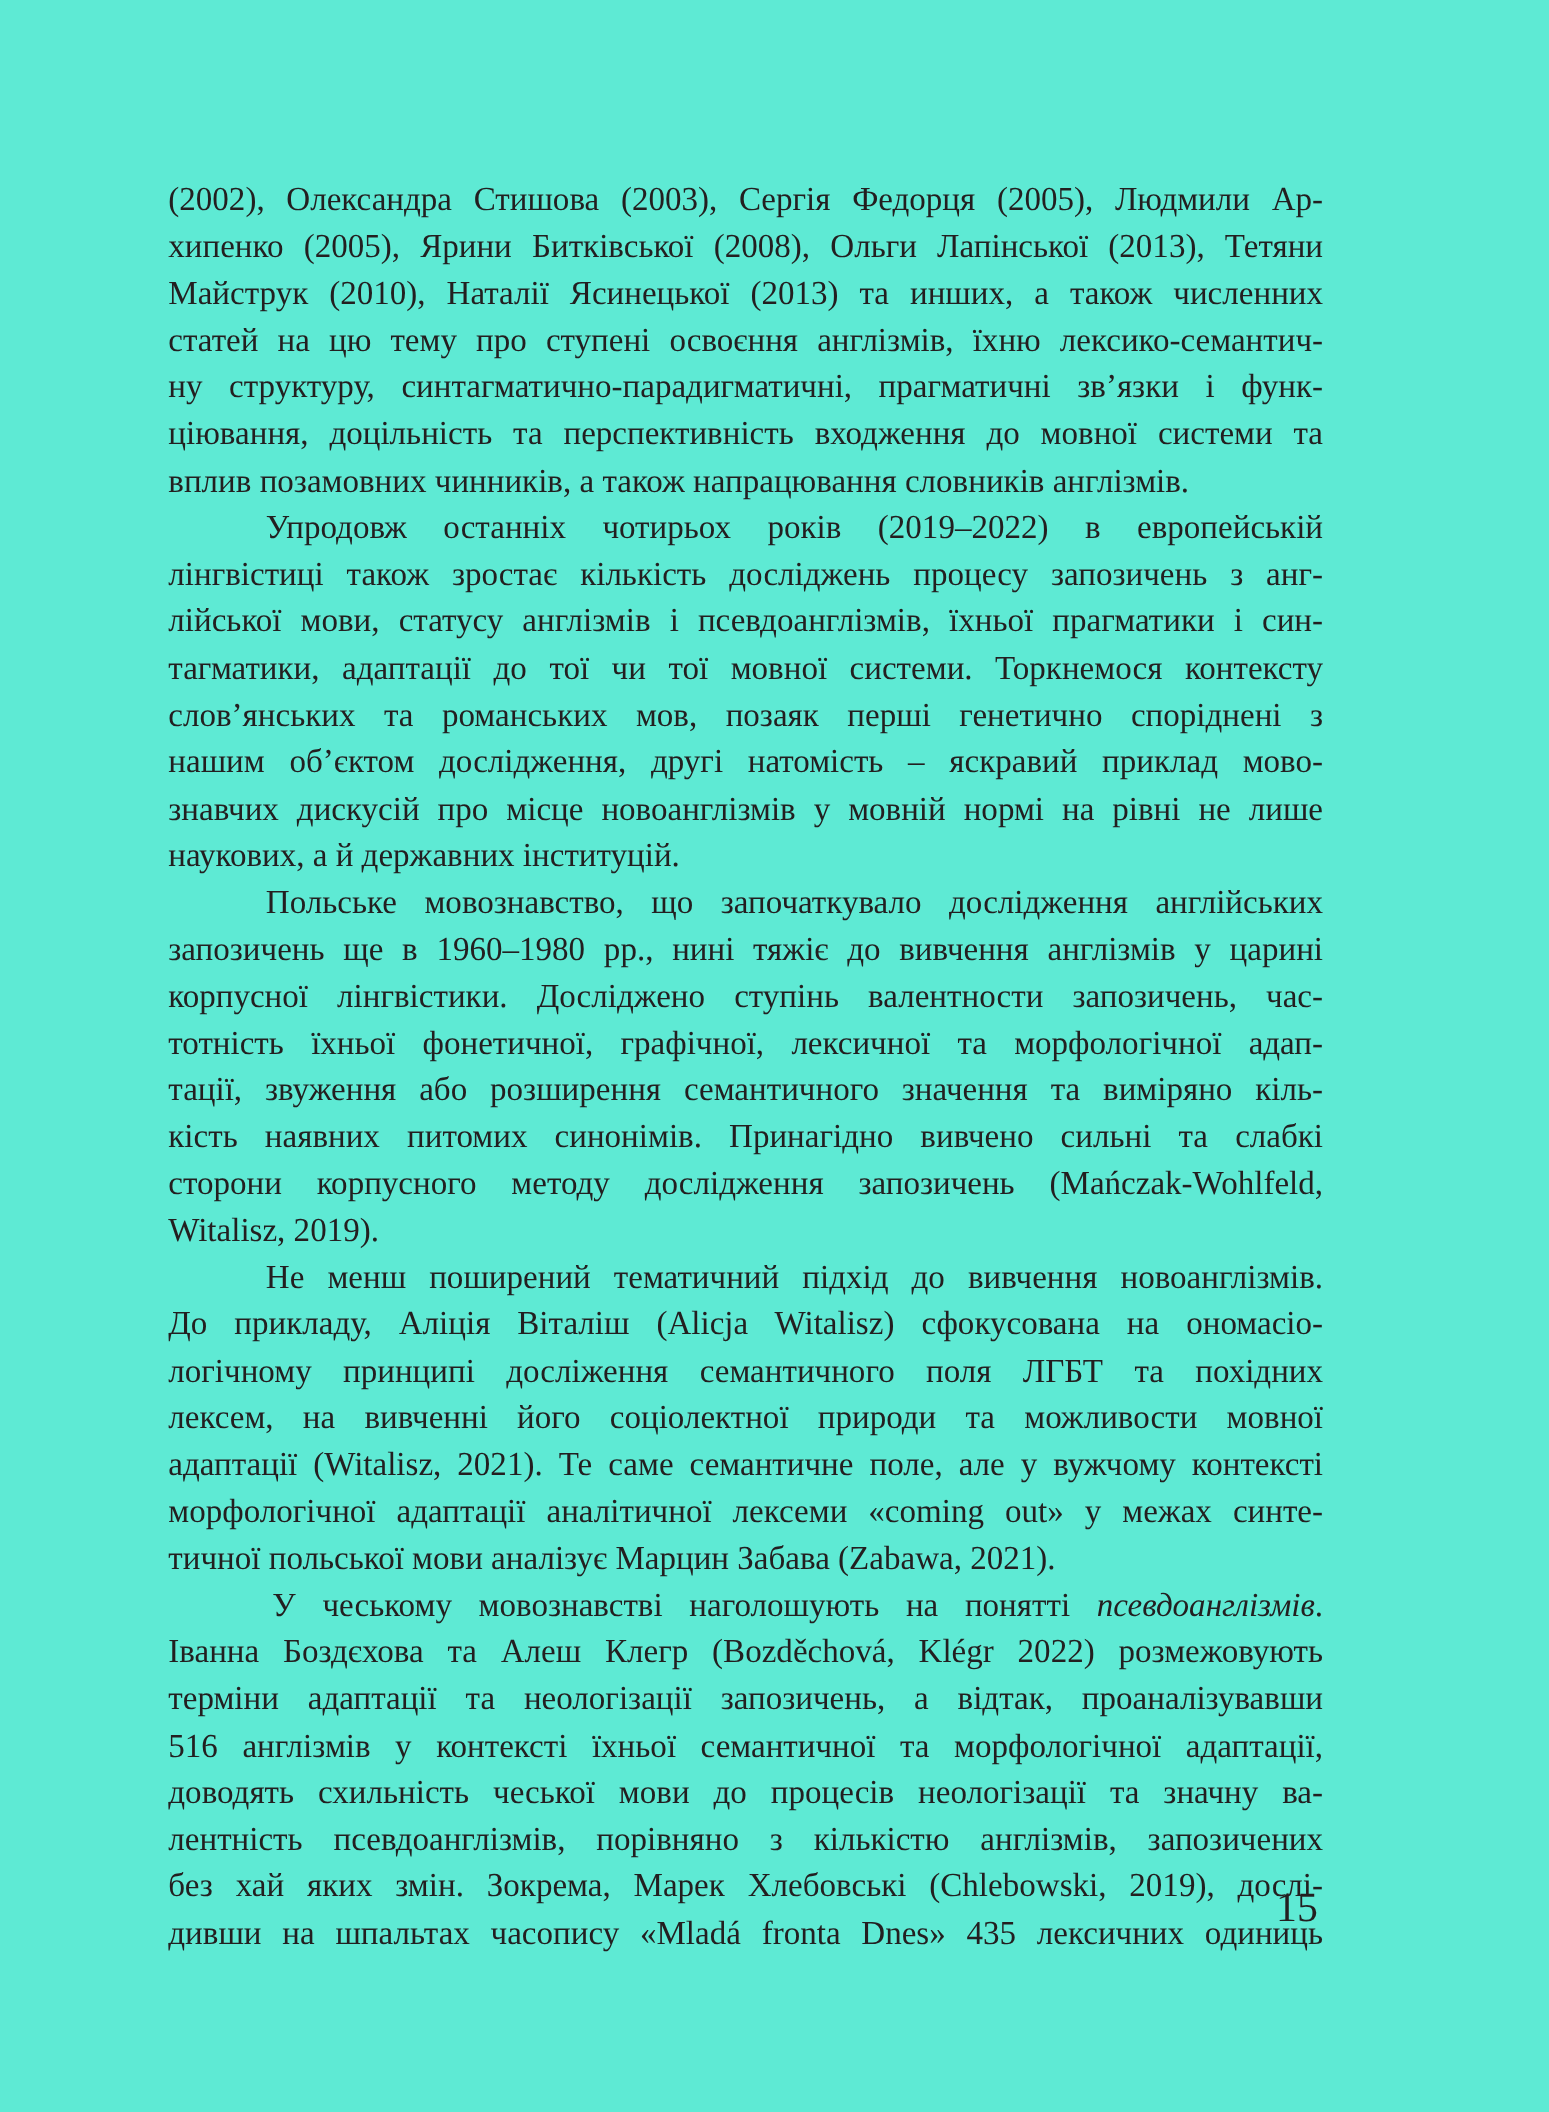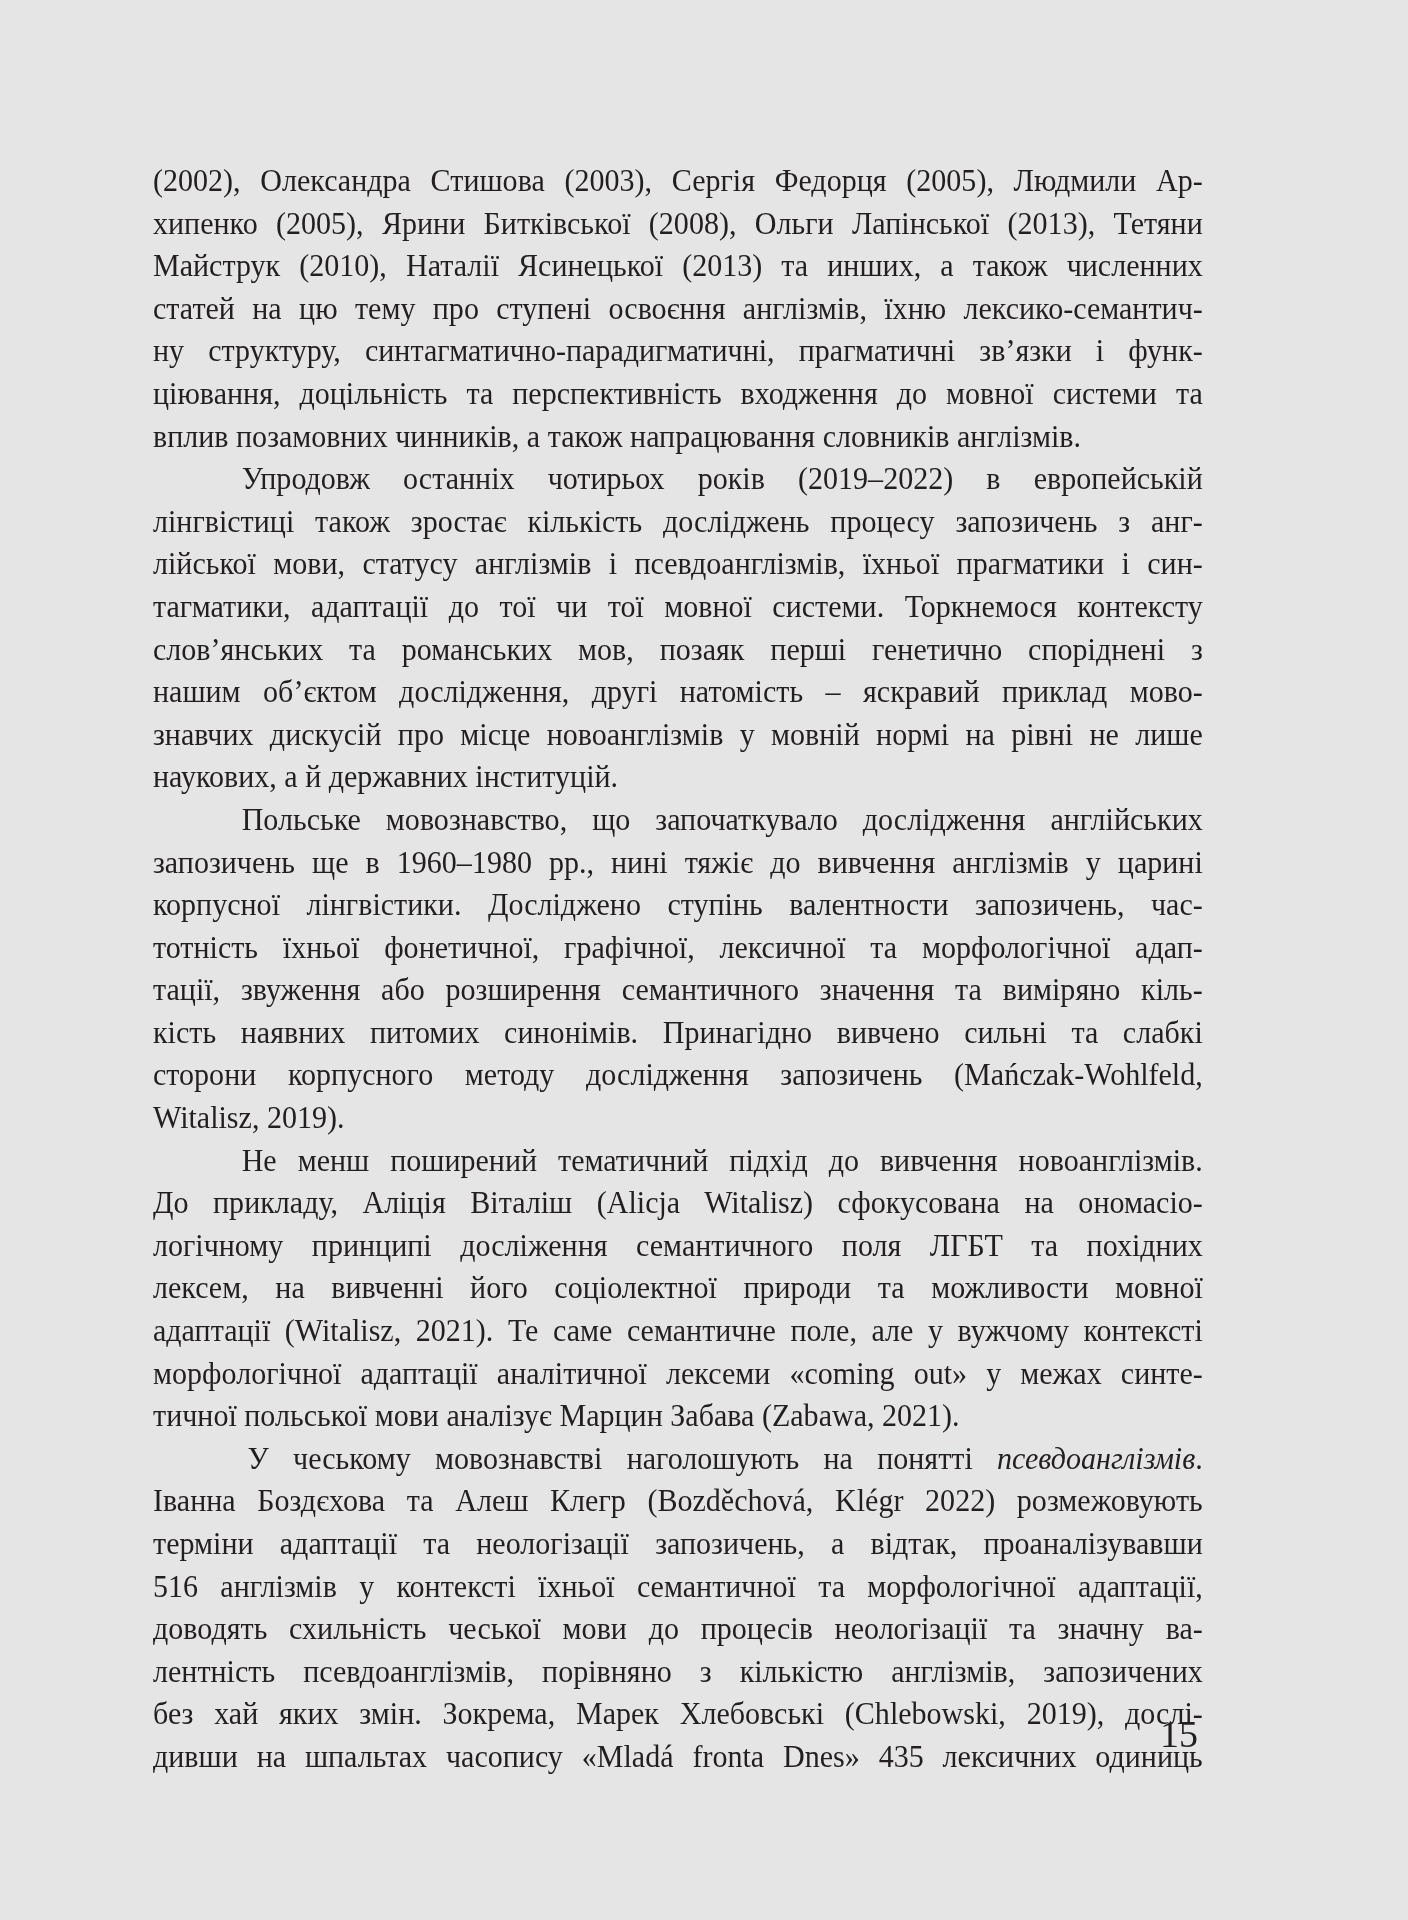--- a/index.html
+++ b/index.html
@@ -11,21 +11,21 @@
     width: 1408px;
     height: 1920px;
     position: relative;
     overflow: hidden;
   }
   .page {
     position: absolute;
     left: 0; top: 0;
     width: 1408px;
     height: 1920px;
-    background: #e5e5e5;
+    background: #5eead4;
   }
   .text-block {
     position: absolute;
     left: 153px;
     top: 160px;
     width: 1050px;
     font-family: "Liberation Serif", "DejaVu Serif", serif;
     font-size: 30.5px;
     color: #231f20;
   }

